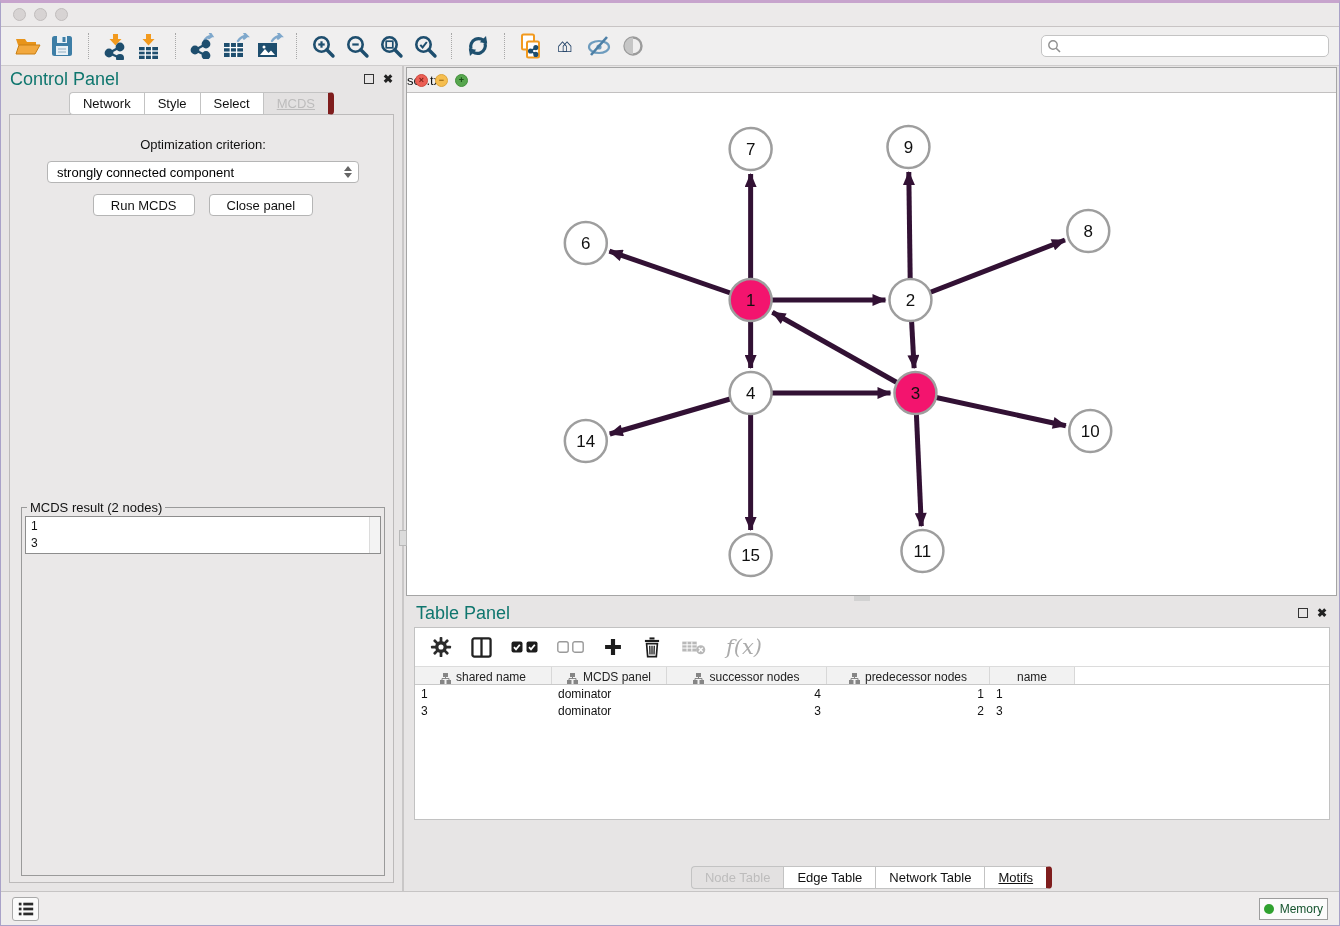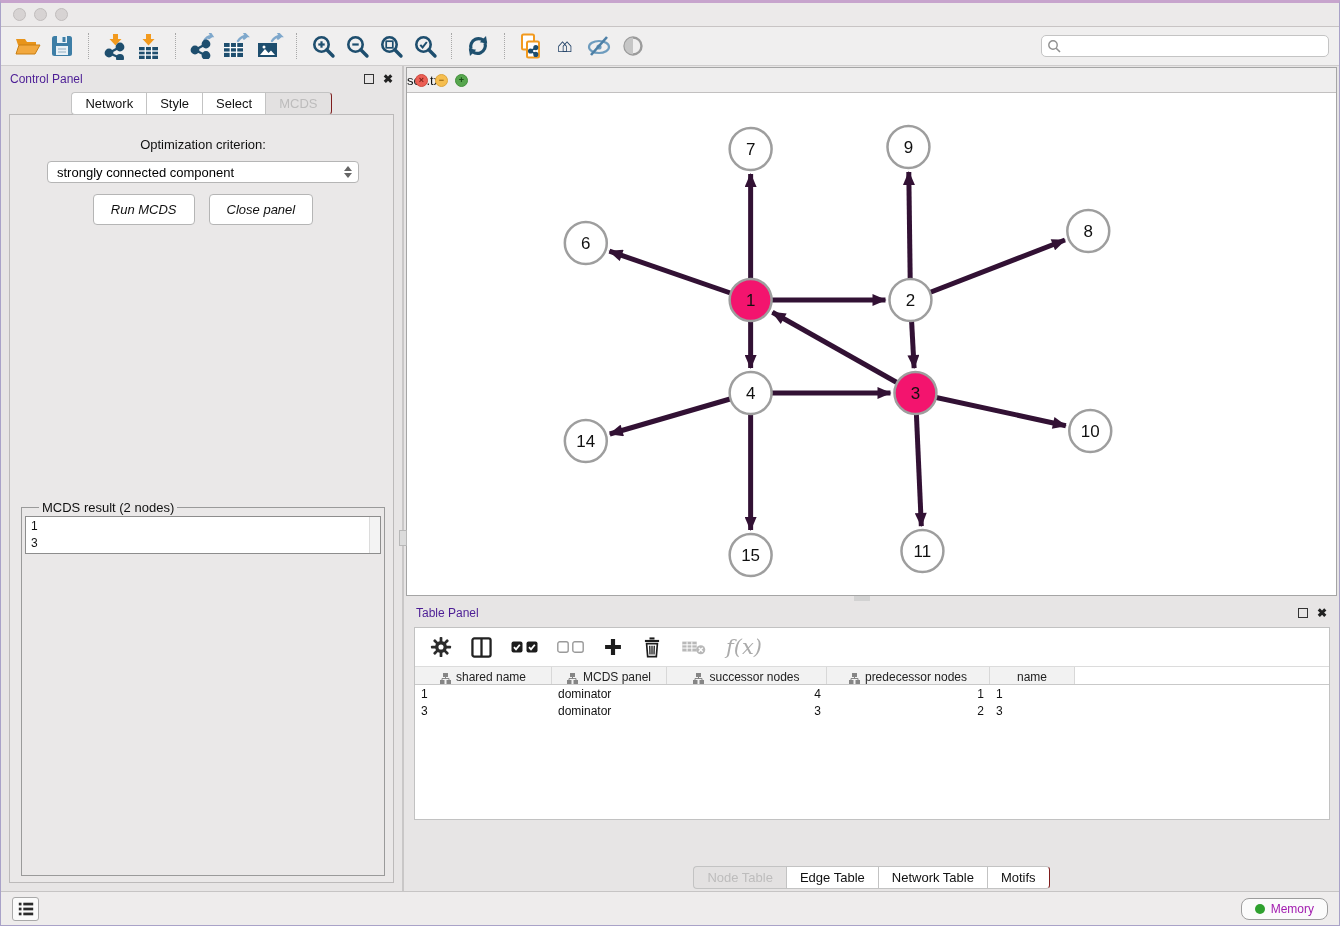--- a/index.html
+++ b/index.html
@@ -29,44 +29,44 @@
     font-family:"Liberation Sans",sans-serif; }
   .glyph-homes { font-size:19px; color:#1f4066; letter-spacing:-7px; font-weight:bold; margin-right:7px; }
   
   .main { flex:1; display:flex; min-height:0; }
   .left-col { width:401px; display:flex; flex-direction:column; }
   .vsplit { width:2px; background:#c9c7c7; position:relative; }
   .vsplit .handle { position:absolute; top:464px; left:-3px; width:8px; height:16px;
     background:#dcdcdc; border:1px solid #b8b8b8; }
   
   .cp-header { height:26px; display:flex; align-items:center; padding:0 9px; }
-  .panel-title { font-size:12px; color:#4c1d95; }
+  .panel-title { font-size:18px; color:#0f766e; }
   .hdr-icons { margin-left:auto; display:flex; align-items:center; gap:9px; }
   .float-ic { width:10px; height:10px; border:1.5px solid #333; }
   .close-ic { font-size:12px; color:#222; font-weight:bold; line-height:1; }
   .tabs-row { display:flex; justify-content:center; flex:0 0 auto; position:relative; z-index:2; }
   .seg-tab { padding:3px 13px; background:#fff; border:1px solid #c3c3c3; border-right:none;
     font-size:13px; color:#111; }
   .seg-tab:first-child { border-radius:4px 0 0 4px; }
-  .seg-tab:last-child { border-radius:0 4px 4px 0; border-right:1px solid #7f1d1d; }
+  .seg-tab:last-child { border-radius:0 4px 4px 0; border-right:6px solid #7f1d1d;text-decoration:underline; }
   .seg-tab.active { background:#e3e1e1; color:#bdbcbc; }
   .cp-body { flex:1; margin:-1px 8px 8px 8px; border:1px solid #bcbaba; background:#eae8e8;
     display:flex; flex-direction:column; align-items:center; padding:16px 6px 0 9px; min-height:0; }
   .opt-label { font-size:13px; color:#111; margin-top:6px; }
   .combo { width:312px; height:22px; margin-top:9px; background:#fff; border:1px solid #b5b5b5;
     border-radius:4px; display:flex; align-items:center; padding:0 6px 0 9px; font-size:13px; }
   .combo .arrows { margin-left:auto; display:flex; flex-direction:column; gap:2px; align-items:center; }
   .combo .up { width:0; height:0; border-left:4px solid transparent; border-right:4px solid transparent; border-bottom:5px solid #666; }
   .combo .dn { width:0; height:0; border-left:4px solid transparent; border-right:4px solid transparent; border-top:5px solid #666; }
   .btn-row { display:flex; gap:14px; margin-top:11px; }
-  .pbtn { height:31px; padding:0 17px; background:#fff; border:1px solid #b5b5b5; border-radius:4px;
-    font-size:13px; color:#111; display:flex; align-items:center; font-family:"Liberation Sans",sans-serif;font-style:italic; }
+  .pbtn { height:22px; padding:0 17px; background:#fff; border:1px solid #b5b5b5; border-radius:4px;
+    font-size:13px; color:#111; display:flex; align-items:center; font-family:"Liberation Sans",sans-serif; }
   fieldset.result-group { margin-top:auto; width:calc(100% - 4px); height:376px; border:1px solid #9a9a9a;
     margin-bottom:6px; padding:1px 3px 3px 3px; display:flex; flex-direction:column; }
-  fieldset.result-group legend { font-size:13px; color:#111; padding:0 3px; margin-left:14px; }
+  fieldset.result-group legend { font-size:13px; color:#111; padding:0 3px; margin-left:2px; }
   .result-box { flex:1; background:#fff; border:1px solid #8d8d8d; position:relative;
     font-size:12px; line-height:17px; padding:1px 5px; white-space:pre; color:#111; }
   .result-scroll { position:absolute; right:0; top:0; bottom:0; width:11px; background:#f3f3f3;
     border-left:1px solid #dcdcdc; }
   
   .right-col { flex:1; display:flex; flex-direction:column; min-width:0; }
   .net-window { margin:1px 2px 0 2px; height:529px; border:1px solid #a5a5a5; background:#fff;
     display:flex; flex-direction:column; }
   .net-titlebar { height:25px; background:#efeeee; border-bottom:1px solid #c2c0c0;
     display:flex; align-items:center; position:relative; flex:0 0 auto; }
@@ -95,22 +95,22 @@
   .th-fill { background:transparent; }
   .td-row { height:17px; }
   .td-cell { font-size:12px; color:#111; padding:0 6px; display:flex; align-items:center; }
   .td-cell.right { justify-content:flex-end; }
   .tp-tabs { height:27px; display:flex; justify-content:center; align-items:center; flex:0 0 auto;margin-top:44px; }
   
   .status-bar { height:34px; background:#eeecec; border-top:1px solid #c6c4c4;
     display:flex; align-items:center; padding:0 11px; flex:0 0 auto; }
   .list-btn { width:27px; height:24px; background:#fbfbfb; border:1px solid #a9a9a9; border-radius:3px;
     display:flex; align-items:center; justify-content:center; }
-  .memory-btn { margin-left:auto; height:22px; background:#fbfbfb; border:1px solid #9d9d9d; border-radius:8px;
-    display:flex; align-items:center; gap:6px; padding:0 13px; font-size:12px; color:#a21caf; }
+  .memory-btn { margin-left:auto; height:22px; background:#fbfbfb; border:1px solid #9d9d9d; border-radius:0;
+    display:flex; align-items:center; gap:6px; padding:0 4px; font-size:12px; color:#14532d; }
   .mem-dot { width:10px; height:10px; border-radius:50%; background:#2fa12f; }
 </style>
 </head>
 <body>
 
 <div class="titlebar">
   <div class="traffic">
     <div class="light"></div>
     <div class="light"></div>
     <div class="light"></div>

